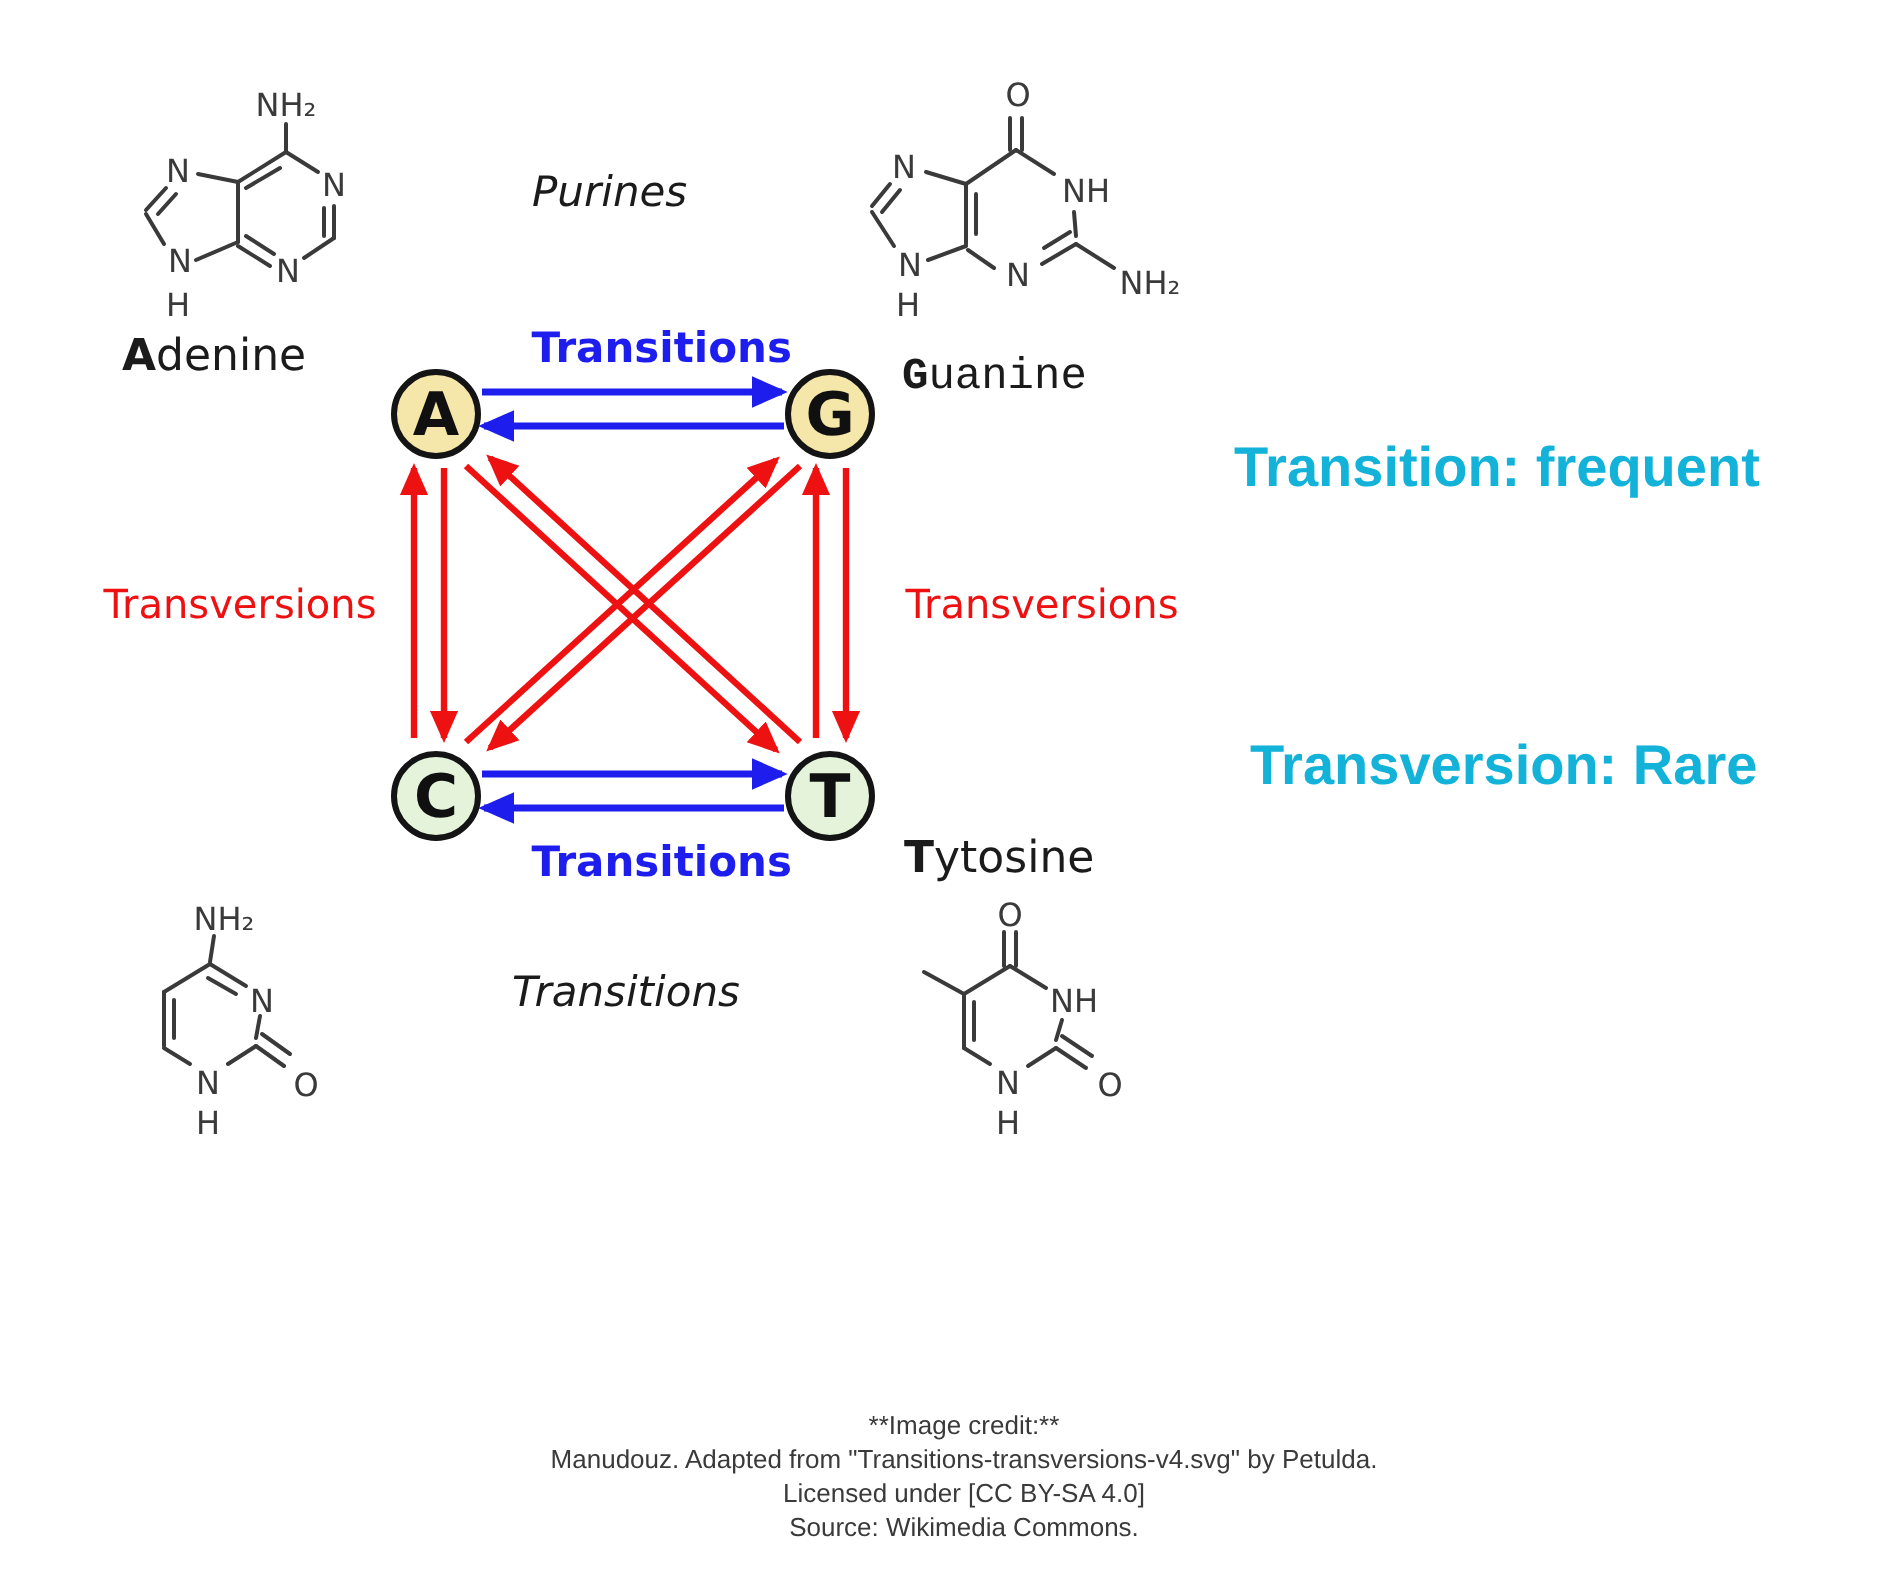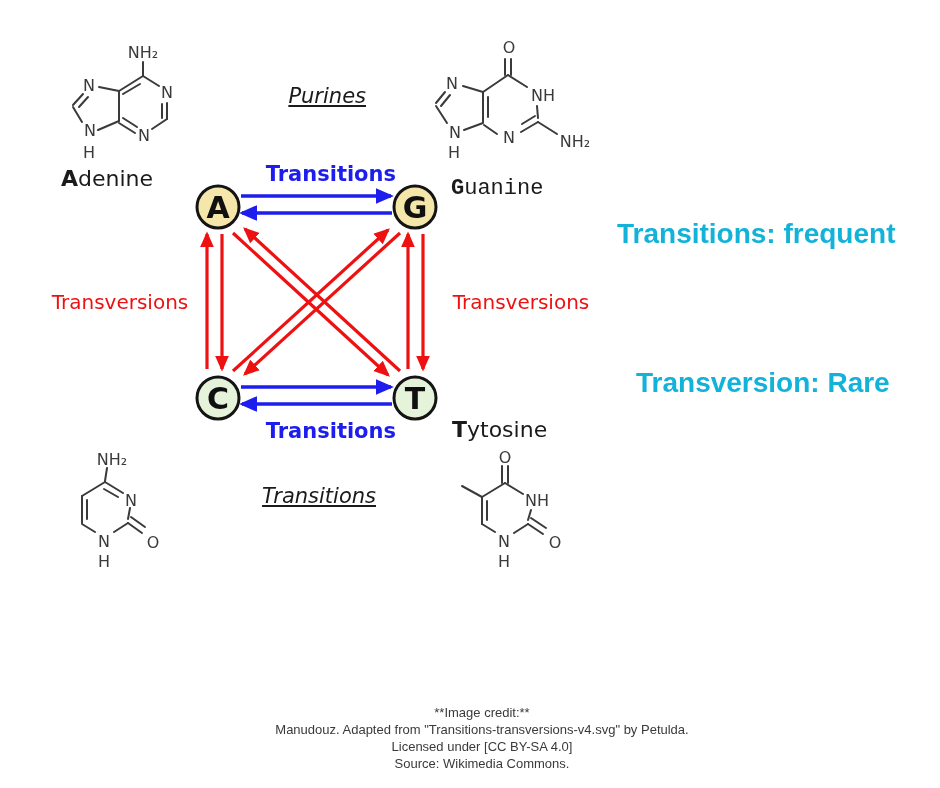--- a/index.html
+++ b/index.html
@@ -20,21 +20,21 @@
   .atom{fill:var(--ink);font-size:16px;font-family:"DejaVu Sans",sans-serif;}
   .arrow-blue{stroke:var(--transition_blue);stroke-width:3.6;fill:none;}
   .arrow-red{stroke:var(--transversion_red);stroke-width:3.2;fill:none;}
   .head-blue{fill:var(--transition_blue);}
   .head-red{fill:var(--transversion_red);}
   .node-circle-purine{fill:var(--purine_fill);stroke:var(--node_border);stroke-width:3;}
   .node-circle-pyrimidine{fill:var(--pyrimidine_fill);stroke:var(--node_border);stroke-width:3;}
   .node-letter{font-size:30px;font-weight:bold;fill:#101010;text-anchor:middle;
                font-family:"DejaVu Sans",sans-serif;}
   .lbl{position:absolute;white-space:nowrap;}
-  .group-label{font-style:italic;font-size:21px;color:var(--name_ink);text-align:right;text-decoration:underline;}
+  .group-label{font-style:italic;font-size:21px;color:var(--name_ink);text-align:left;}
   .mol-name{font-size:22px;color:var(--name_ink);text-align:left;}
   .mol-name b{font-weight:bold;}
   .transitions-label{color:var(--transition_blue);font-weight:bold;font-size:21px;text-align:right;}
   .transversions-label{color:var(--transversion_red);font-weight:normal;font-size:20px;text-align:center;}
   .cyan-note{color:var(--annotation_cyan);font-weight:bold;font-size:28px;
              font-family:"Liberation Sans",sans-serif;}
   .credit{position:absolute;left:22px;top:704px;width:920px;text-align:center;
           font-family:"Liberation Sans",sans-serif;font-size:13px;line-height:17px;color:#3a3a3a;}
 </style>
 </head>
@@ -182,22 +182,22 @@
 
   <div class="lbl mol-name" style="left:61px;top:166px;width:120px;"><b>A</b><span>denine</span></div>
   <div class="lbl mol-name" style="left:451px;top:176px;width:120px;font-family:Liberation Mono, monospace;"><b>G</b><span>uanine</span></div>
   <div class="lbl mol-name" style="left:452px;top:417px;width:120px;"><b>T</b><span>ytosine</span></div>
 
   <div class="lbl transitions-label" style="left:236px;top:162px;width:160px;">Transitions</div>
   <div class="lbl transitions-label" style="left:236px;top:419px;width:160px;">Transitions</div>
   <div class="lbl transversions-label" style="left:30px;top:290px;width:180px;">Transversions</div>
   <div class="lbl transversions-label" style="left:431px;top:290px;width:180px;">Transversions</div>
 
-  <div class="lbl cyan-note" style="left:617px;top:218px;">Transitions: frequent</div>
-  <div class="lbl cyan-note" style="left:625px;top:367px;margin-left:11px;">Transversion: Rare</div>
+  <div class="lbl cyan-note" style="left:617px;top:218px;">Transition: frequent</div>
+  <div class="lbl cyan-note" style="left:625px;top:367px;">Transversion: Rare</div>
 
   <div class="credit">
     <div>**Image credit:**</div>
     <div>Manudouz. Adapted from "Transitions-transversions-v4.svg" by Petulda.</div>
     <div>Licensed under [CC BY-SA 4.0]</div>
     <div>Source: Wikimedia Commons.</div>
   </div>
 
 </div>
 

